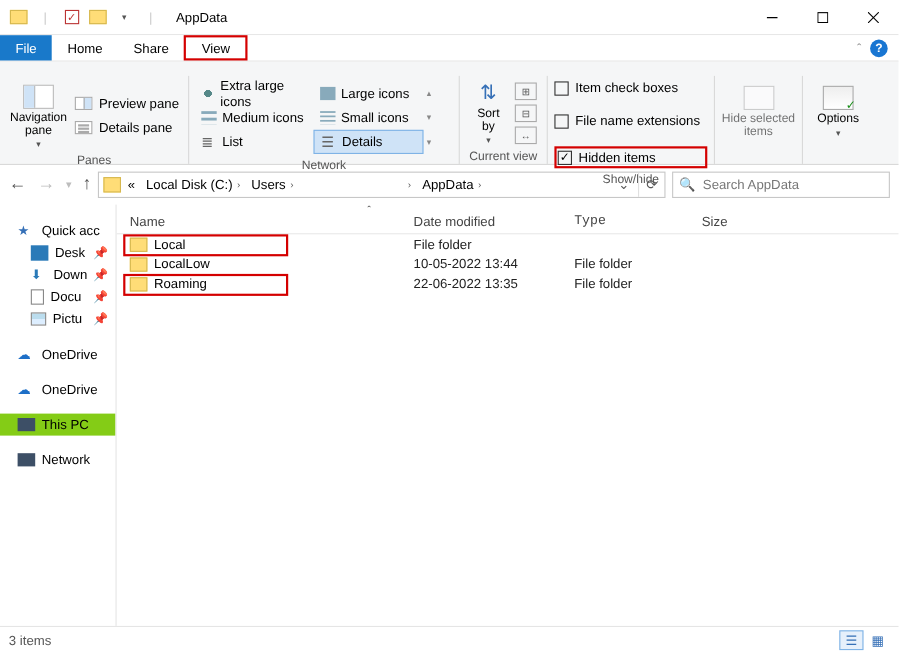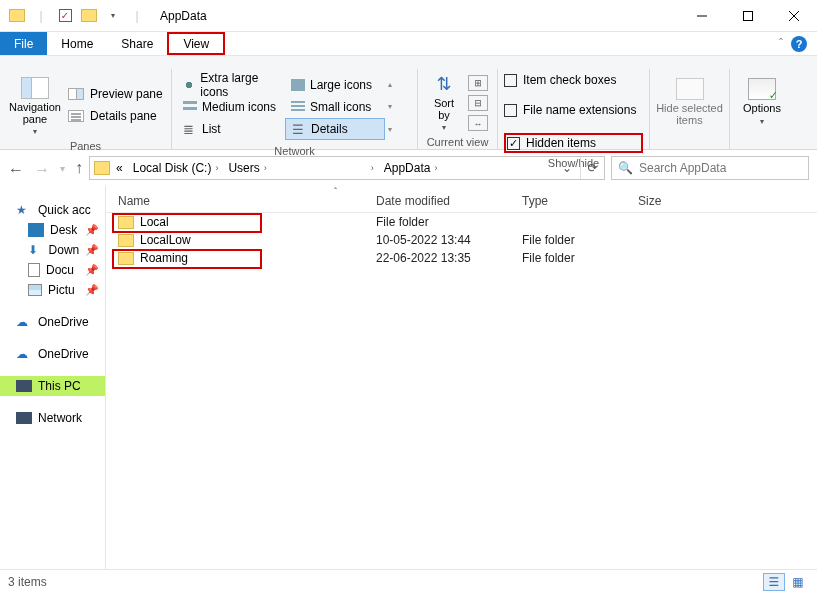--- a/index.html
+++ b/index.html
@@ -83,40 +83,40 @@
   .crumb .chev { font-size:9px; color:#555; }
   .addrbar .spacer { flex:1; }
   .addrbar .dd { padding:0 6px; color:#555; }
   .refresh { width:24px; text-align:center; color:#555; border-left:1px solid #e0e0e0; height:100%; display:flex; align-items:center; justify-content:center; }
   .searchbox { width:198px; height:24px; border:1px solid #c7c7c7; display:flex; align-items:center; padding-left:6px; gap:6px; color:#777; font-size:12px; }
 
   
   .main { display:flex; height:calc(593px - 32px - 24px - 94px - 36px - 24px); }
   .sidebar { width:106px; border-right:1px solid #e5e5e5; padding-top:14px; overflow:hidden; }
   .side-item { display:flex; align-items:center; gap:6px; padding:3px 6px 3px 16px; font-size:12px; white-space:nowrap; }
-  .side-item.sel { background:#bef264; }
+  .side-item.sel { background:#84cc16; }
   .side-item .sic { width:16px; height:14px; display:inline-block; }
   .sic.star { color:#3670b7; }
   .sic.desk { background:#2a7ab8; }
   .sic.down { color:#2a7ab8; }
   .sic.doc { border:1px solid #888; background:#fff; width:12px; height:14px; }
   .sic.pic { border:1px solid #888; background:linear-gradient(#bde 50%,#def 50%); width:14px; height:12px; }
   .sic.cloud { color:#1e6fc7; }
   .sic.pc { background:#3d4f66; width:16px; height:12px; }
   .sic.net { background:#3d4f66; width:16px; height:12px; }
   .side-item .pin { margin-left:auto; color:#6f6f6f; font-size:11px; }
   .side-gap { height:12px; }
 
   .content { flex:1; display:flex; flex-direction:column; }
   .headers { display:flex; padding:8px 0 4px 0; border-bottom:1px solid #e9e9e9; font-size:12px; color:#444; position:relative; }
   .headers .col { padding-left:12px; }
   .col.name { width:258px; display:flex; align-items:center; gap:66px;}
   .col.name .sort { font-size:9px; color:#555; position:absolute; left:228px; top:0; }
   .col.date { width:146px; }
-  .col.type { width:116px; }
+  .col.type { width:116px;font-family:Liberation Mono, monospace; }
   .col.size { flex:1; }
 
   .filerow { display:flex; align-items:center; font-size:12px; padding:2px 0; }
   .filerow .c { padding-left:12px; }
   .c.name { width:258px; display:flex; align-items:center; gap:6px; }
   .c.name .fic { width:16px; height:13px; background:#ffdd77; border:1px solid #d6b84f; }
   .c.name .lbl { }
   .c.name.box { position:relative; }
   .c.name.box .redbox { position:absolute; left:6px; top:-2px; width:150px; height:20px; border:2px solid #d40000; pointer-events:none; }
   .c.date { width:146px; color:#222; }

